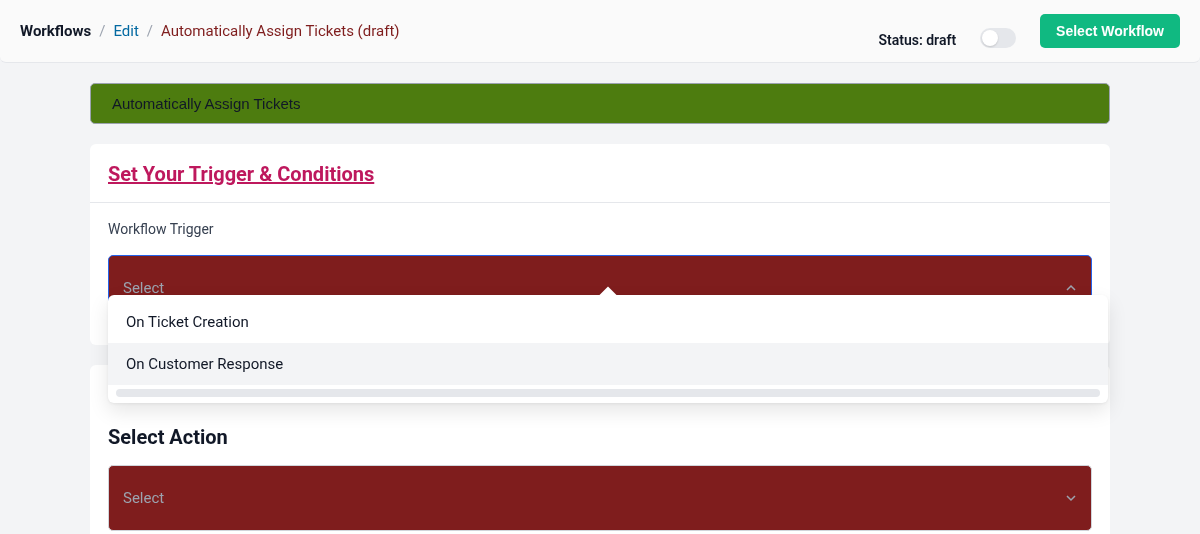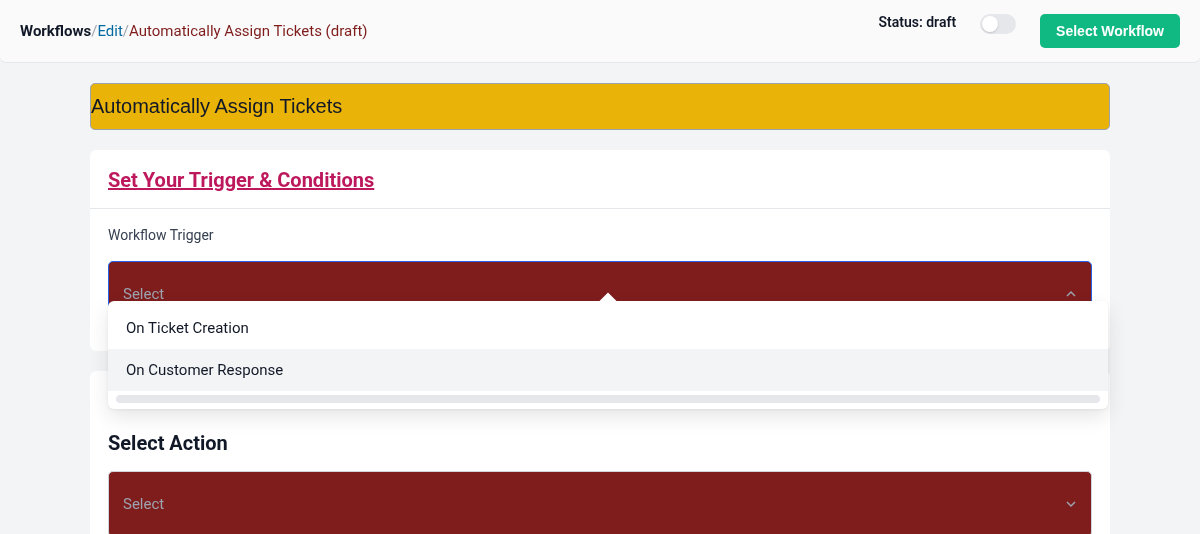--- a/index.html
+++ b/index.html
@@ -14,29 +14,30 @@
     align-items: center;
     justify-content: space-between;
     padding: 14px 20px;
     background: #fafafa;
     border-bottom: 1px solid #e5e7eb;
     border-radius: 0 0 6px 6px;
   }
   .breadcrumb {
     display: flex;
     align-items: center;
+    gap: 8px;
     font-size: 15px;
   }
   .breadcrumb .sep { color: #9ca3af; }
   .breadcrumb .root { font-weight: 700; color: #111827; }
   .breadcrumb .mid { color: #0369a1; }
   .breadcrumb .current { color: #7f1d1d; }
   .header-right {
     display: flex;
-    align-items: flex-start;
+    align-items: flex-end;
     gap: 24px;
   }
   .status-label { font-weight: 600; color: #111827; }
   .toggle {
     width: 36px;
     height: 20px;
     background: #e5e7eb;
     border-radius: 999px;
     position: relative;
     cursor: pointer;
@@ -61,25 +62,25 @@
     font-size: 14px;
     cursor: pointer;
   }
   .container {
     max-width: 1040px;
     margin: 20px auto 0;
     padding: 0 10px;
   }
   .name-input {
     width: 100%;
-    padding: 11px 0;
-    font-size: 20px;
+    padding: 11px 21px;
+    font-size: 15px;
     border: 1px solid #9ca3af;
     border-radius: 5px;
-    background: #eab308;
+    background: #4d7c0f;
     color: #111827;
   }
   .card {
     background: #fff;
     border-radius: 6px;
     margin-top: 20px;
     padding-bottom: 24px;
   }
   .card-header {
     padding: 18px 18px 16px;

